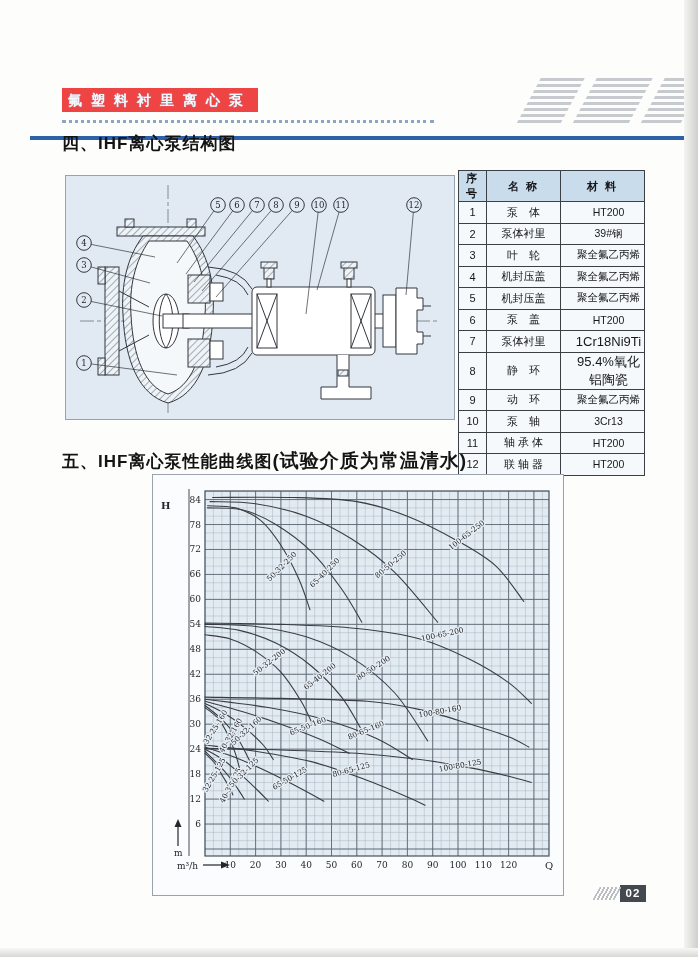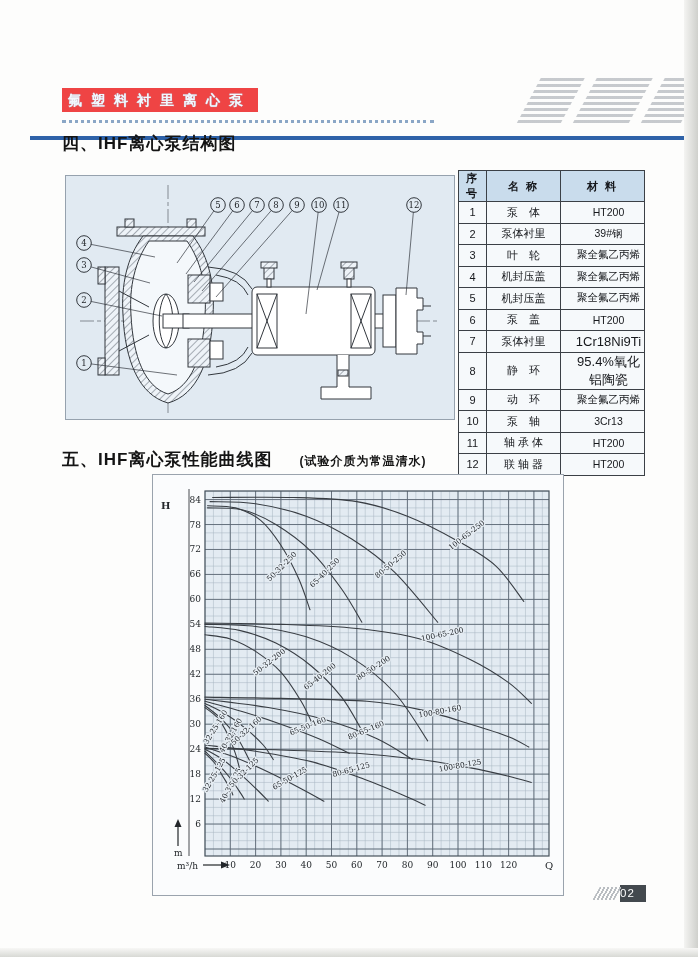--- a/index.html
+++ b/index.html
@@ -21,41 +21,41 @@
              background:repeating-linear-gradient(to bottom,#b9bdc2 0 3px,rgba(255,255,255,0) 3px 6px);
              opacity:.8;}
   .wm1{left:528px;width:44px;} .wm2{left:584px;width:56px;} .wm3{left:652px;width:40px;}
   .hdr-logo{position:absolute;left:414px;top:80px;font-size:52px;font-weight:800;
             letter-spacing:7px;color:#ffffff;-webkit-text-stroke:2.2px #4a80c4;
             font-family:"Liberation Sans",sans-serif;}
   .hdr-rule{position:absolute;left:30px;top:136px;width:668px;height:4px;background:#2e62a8;}
   
   .sec-title{position:absolute;left:62px;font-size:17px;font-weight:bold;color:#141414;
              letter-spacing:1px;white-space:nowrap;}
-  .sec-title .sub{font-size:12px;padding-left:27px;}
+  .sec-title .sub{font-size:19px;}
   
   .diagram-box{position:absolute;left:65px;top:175px;width:390px;height:245px;}
   
   .parts{position:absolute;left:458px;top:170px;border-collapse:collapse;
          font-size:11px;color:#16181c;}
   .parts th,.parts td{border:1px solid #3b4046;padding:0 2px;height:20.5px;
                       text-align:center;background:#f6f9fb;}
   .parts th{background:#c9dcec;font-weight:bold;letter-spacing:2px;}
   .parts td.mat{font-size:10.5px;letter-spacing:0;padding-left:14px;}
   .parts td.mat.small{font-size:13px;}
   .parts col.c-no{width:28px;} .parts col.c-name{width:74px;} .parts col.c-mat{width:84px;}
   
   .chart-box{position:absolute;left:152px;top:474px;width:410px;height:420px;
              border:1px solid #9aa3ad;background:#fbfcfd;}
   
   .pagebadge{position:absolute;left:596px;top:885px;display:flex;align-items:center;}
   .pb-stripes{width:22px;height:13px;margin-right:2px;transform:skewX(-30deg);
               background:repeating-linear-gradient(to right,#b9bdc1 0 2px,rgba(255,255,255,0) 2px 4px);}
-  .pb-box{min-width:26px;height:17px;background:#43494e;color:#fff;font-weight:normal;
-          font-size:11.5px;line-height:17px;text-align:left;letter-spacing:1px;}
+  .pb-box{min-width:26px;height:17px;background:#43494e;color:#fff;font-weight:bold;
+          font-size:11.5px;line-height:17px;text-align:center;letter-spacing:1px;}
 </style>
 </head>
 <body>
 
 <div class="page">
 
   <div class="hdr-series">氟塑料衬里离心泵</div>
   <div class="hdr-dots"></div>
   <div class="watermark wm1"></div>
   <div class="watermark wm2"></div>

